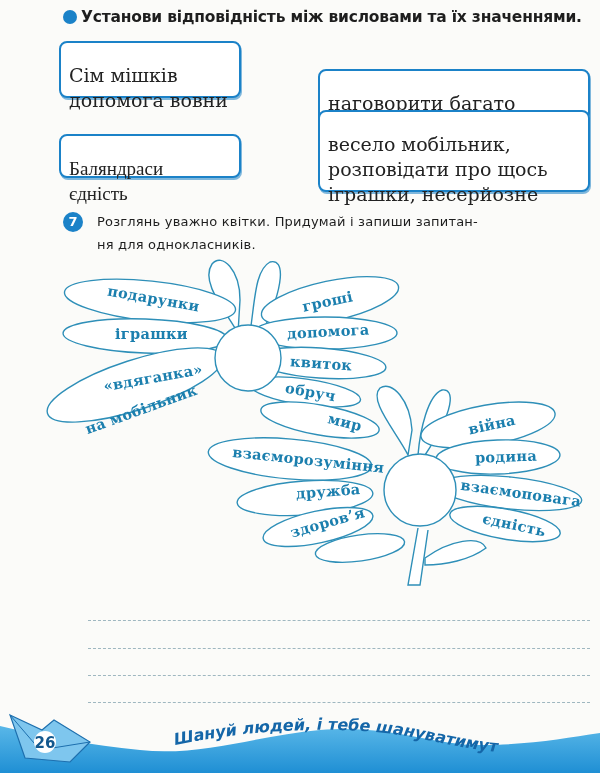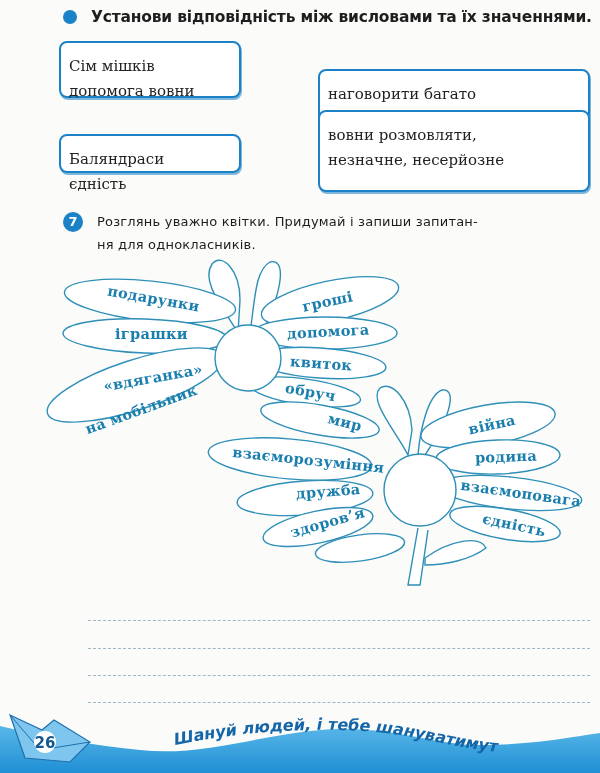--- a/index.html
+++ b/index.html
@@ -1,25 +1,25 @@
 <!DOCTYPE html>
 <html><head>
 <meta charset="utf-8">
 <style>
   * { box-sizing: border-box; margin: 0; padding: 0; }
   html, body { width: 600px; height: 773px; background: #fbfbf9; overflow: hidden; }
   body { position: relative; font-family: "DejaVu Sans", sans-serif; color: #1e1e1e; }
 
-  .task-header { position: absolute; left: 63px; top: 8px; display: flex; align-items: center; gap: 14px; }
+  .task-header { position: absolute; left: 63px; top: 8px; display: flex; align-items: center; gap: 4px; }
   .bullet { width: 14px; height: 14px; border-radius: 50%; background: #1b82c8; }
   .task-title { font-family: "DejaVu Sans", sans-serif; font-weight: bold; font-size: 15.5px; letter-spacing: -0.2px; }
 
   .card { position: absolute; border: 2px solid #1b82c8; border-radius: 8px; background: #fff;
-          box-shadow: 1px 2px 0 #7fb7dc; font-family: "DejaVu Serif", serif; font-size: 15px; line-height: 25px;
-          padding: 11px 8px; color: #222; }
+          box-shadow: 1px 2px 0 #7fb7dc; font-family: "DejaVu Serif", serif; font-size: 19px; line-height: 25px;
+          padding: 20px 8px; color: #222; }
   .card span { display: block; white-space: nowrap; }
 
   .task7 { position: absolute; left: 63px; top: 210px; width: 530px; }
   .num-badge { position: absolute; left: 0; top: 2px; width: 20px; height: 20px; border-radius: 50%;
                background: #1b82c8; color: #fff; font-weight: bold; font-size: 13px; text-align: center; line-height: 20px; }
   .task7-text { margin-left: 34px; font-weight: normal; font-size: 13px; line-height: 23px; letter-spacing: 0.2px; }
 
   .flower-svg { position: absolute; left: 0; top: 250px; }
   .petal-label { font-family: "DejaVu Serif", serif; font-size: 14.5px; fill: #1b7fae; font-weight: bold; letter-spacing: 0.3px; }
 
@@ -34,30 +34,31 @@
 
 <div class="task-header">
   <div class="bullet"></div>
   <div class="task-title">Установи відповідність між висловами та їх значеннями.</div>
 </div>
 
 <div class="card" style="left:59px; top:41px; width:182px; height:57px;">
   <span>Сім мішків</span>
   <span>допомога вовни</span>
 </div>
-<div class="card" style="left:59px; top:134px; width:182px; height:39px;">
+<div class="card" style="left:59px; top:134px; width:182px; height:39px;font-family:Liberation Serif, serif;">
   <span>Баляндраси</span>
   <span>єдність</span>
 </div>
 <div class="card" style="left:318px; top:41px; width:272px; height:57px;margin-top:28px;">
   <span>наговорити багато</span>
 </div>
 <div class="card" style="left:318px; top:110px; width:272px; height:82px;">
-  <span>вовни розмовляти,</span>
-  <span>незначне, несерйозне</span>
+  <span>весело мобільник,</span>
+  <span>розповідати про щось</span>
+  <span>іграшки, несерйозне</span>
 </div>
 
 <div class="task7">
   <div class="num-badge">7</div>
   <div class="task7-text">
     <div>Розглянь уважно квітки. Придумай і запиши запитан-</div>
     <div>ня для однокласників.</div>
   </div>
 </div>
 

